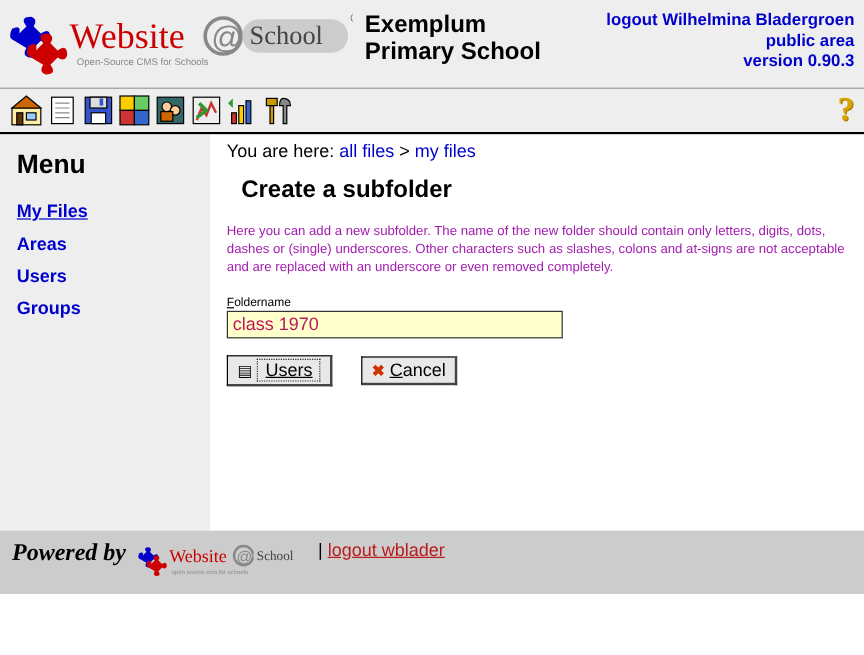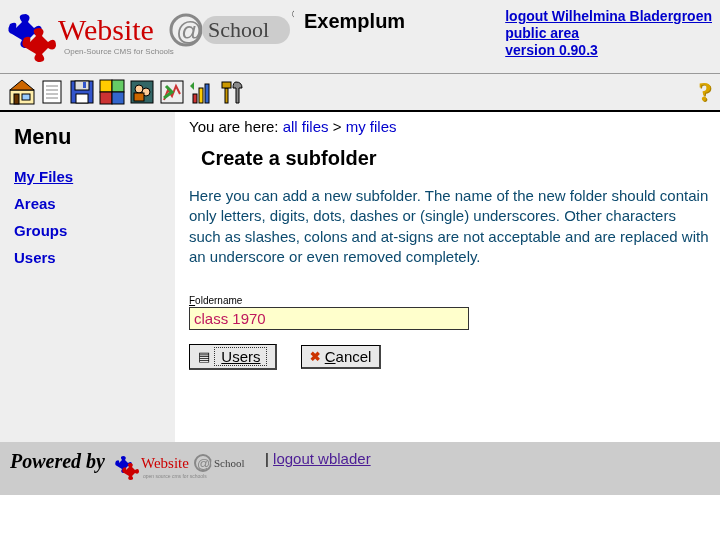--- a/index.html
+++ b/index.html
@@ -20,26 +20,26 @@
   .school-title {
     flex: 1;
     text-align: left;
     font-size: 20px;
     font-weight: bold;
     color: #000;
     padding-top: 6px;
     line-height: 1.1;
   }
   .status-links {
+    text-align: right;
     font-size: 14px;
     font-weight: bold;
     color: #0000cc;
     padding-top: 4px;
     line-height: 1.2;
-    text-decoration: underline;
   }
   .status-links a { color: #0000cc; text-decoration: none; }
   .toolbar {
     background: #eeeeee;
     padding: 2px 8px 2px 8px;
     display: flex;
     align-items: center;
     border-top: 1px solid #999;
     border-bottom: 2px solid #000;
   }
@@ -65,21 +65,21 @@
   }
   .sidebar a.active { text-decoration: underline; }
   .main {
     flex: 1;
     padding: 6px 10px 20px 14px;
     background: #fff;
   }
   .breadcrumb { font-size: 15px; margin-bottom: 12px;}
   .breadcrumb a { color: #0000cc; text-decoration: none; margin-top: 28px; }
   .main h1 { font-size: 20px; margin: 4px 0 16px 12px; font-weight: bold;}
-  .desc { font-size: 15px; line-height: 1.35; margin-bottom: 28px; color:#0c4a6e;}
+  .desc { font-size: 11px; line-height: 1.35; margin-bottom: 16px; color:#a21caf;}
   .field-label { font-size: 10px; margin-bottom: 1px;}
   .field-label .hot { text-decoration: underline; }
   .folder-input {
     width: 280px;
     background: #ffffcc;
     border: 1px solid #333;
     font-size: 15px;
     padding: 2px 4px;
     color: #be185d;
     font-family: Arial, Helvetica, sans-serif;
@@ -105,21 +105,21 @@
   .footer {
     background: #cccccc;
     padding: 8px 10px 10px 10px;
     display: flex;
     align-items: flex-start;
     gap: 8px;
   }
   .powered { font-family: "Comic Sans MS", cursive; font-size: 20px; font-weight: bold; font-style: italic;}
   .footer-logo { display:inline-block; }
   .footer .sep { color: #000; margin-left: 4px; font-size:15px;}
-  .footer a { color: #4c1d95; font-size:15px;}
+  .footer a { color: #b91c1c; font-size:15px;}
 </style>
 </head>
 <body>
 
 <div class="header">
   <div class="logo-area">
     <svg width="290" height="62" viewBox="0 0 290 62">
 
       <path d="M8 30 q-6 -2 -2 -10 q8 -4 6 4 l6 -6 q-6 -8 4 -8 q6 2 2 8 l6 6 q8 -6 8 4 q-2 6 -8 2 l-6 6 q6 8 -4 8 q-6 -2 -2 -8 z" fill="#0000cc"></path>
       <path d="M22 44 q-6 -2 -2 -10 q8 -4 6 4 l6 -6 q-6 -8 4 -8 q6 2 2 8 l6 6 q8 -6 8 4 q-2 6 -8 2 l-6 6 q6 8 -4 8 q-6 -2 -2 -8 z" fill="#cc0000"></path>
@@ -130,20 +130,21 @@
       <text x="172" y="36" font-family="Arial" font-size="26" fill="#888">@</text>
 
       <rect x="198" y="12" rx="14" ry="14" width="88" height="28" fill="#ccc"></rect>
       <text x="204" y="33" font-family="Georgia,serif" font-size="22" fill="#444">School</text>
       <text x="288" y="14" font-size="10" fill="#333">®</text>
       <text x="60" y="50" font-size="8" fill="#888">Open-Source CMS for Schools</text>
     </svg>
   </div>
   <div class="school-title">
     <div>Exemplum</div>
+    <div>Primary School</div>
   </div>
   <div class="status-links">
     <a href="#">logout Wilhelmina Bladergroen</a><br>
     <a href="#">public area</a><br>
     <span>version 0.90.3</span>
   </div>
 </div>
 
 <div class="toolbar">
   <div class="icons">
@@ -197,22 +198,22 @@
   </div>
   <div class="spacer"></div>
   <span class="help-icon">?</span>
 </div>
 
 <div class="body-row">
   <div class="sidebar">
     <h2>Menu</h2>
     <a href="#" class="active">My Files</a>
     <a href="#">Areas</a>
+    <a href="#">Users</a>
     <a href="#">Groups</a>
-    <a href="#">Users</a>
   </div>
   <div class="main">
     <div class="breadcrumb">
       <span>You are here: </span><a href="#">all files</a><span> &gt; </span><a href="#">my files</a>
     </div>
     <h1>Create a subfolder</h1>
     <div class="desc">Here you can add a new subfolder. The name of the new folder should contain only letters, digits, dots, dashes or (single) underscores. Other characters such as slashes, colons and at-signs are not acceptable and are replaced with an underscore or even removed completely.</div>
     <div class="field-label"><span class="hot">F</span><span>oldername</span></div>
     <input class="folder-input" type="text" value="class 1970" style="">
     <div class="btn-row">

